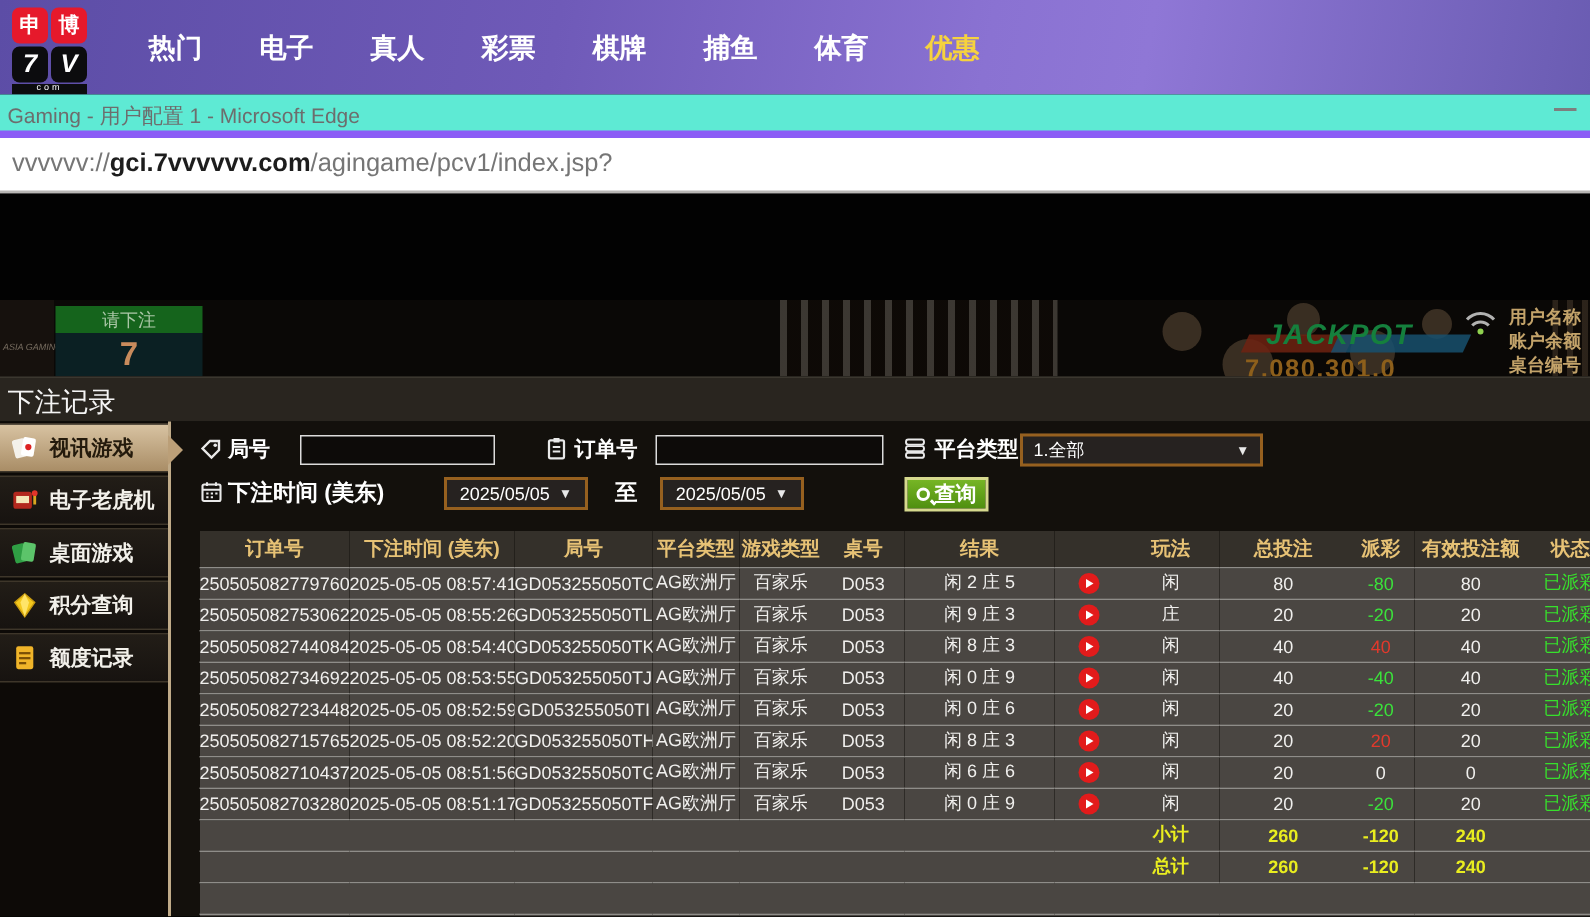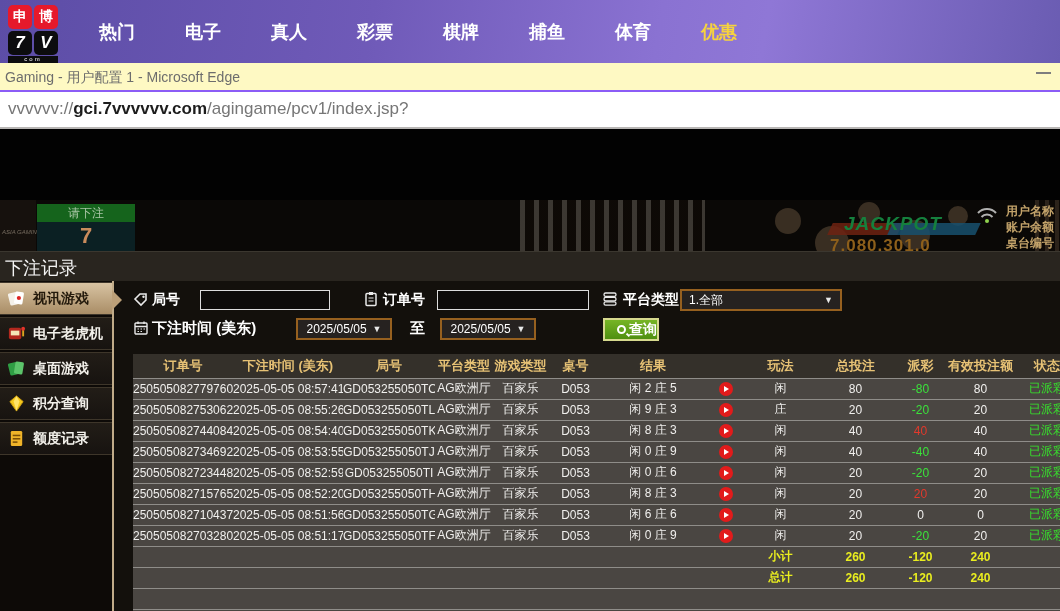--- a/index.html
+++ b/index.html
@@ -11,27 +11,27 @@
   .nav { position:absolute; left:0; top:0; width:1060px; height:63px;
          background:linear-gradient(100deg,#5c4da6 0%,#6f5ab8 35%,#8a72d2 62%,#8f77d6 72%,#6a5cb2 100%); }
   .logo { position:absolute; left:8px; top:5px; width:52px; height:56px; }
   .logo-grid { display:grid; grid-template-columns:24px 24px; grid-gap:2px; }
   .tile { width:24px; height:24px; border-radius:5px; display:flex; align-items:center; justify-content:center;
           color:#fff; font-weight:bold; }
   .tile.red { background:#e6192b; font-size:14px; }
   .tile.black { background:#0c0c0e; font-size:17px; font-style:italic; }
   .logo-sub { margin-top:1px; width:50px; height:7px; background:#0c0c0e; color:#fff; font-size:6px;
               text-align:center; line-height:7px; letter-spacing:2px; overflow:hidden; }
-  .menu { position:absolute; left:98px; top:0; height:63px; display:flex; align-items:center; gap:48px; }
+  .menu { position:absolute; left:98px; top:0; height:63px; display:flex; align-items:center; gap:36px; }
   .menu-item { color:#fff; font-size:18px; font-weight:bold; width:38px; text-align:center; cursor:pointer; white-space:nowrap; }
   .menu-item.hl { color:#f6d23e; }
 
   
-  .titlebar { position:absolute; left:0; top:63px; width:1060px; height:29px; background:#fef9c3;
-              border-bottom:2px solid #8b5cf6; }
+  .titlebar { position:absolute; left:0; top:63px; width:1060px; height:29px; background:#5eead4;
+              border-bottom:5px solid #8b5cf6; }
   .titlebar-text { position:absolute; left:5px; top:6px; font-size:14px; color:#6d6d6d; white-space:nowrap; }
   .min-btn { position:absolute; right:9px; top:9px; width:15px; height:2px; background:#7e7e7e; }
 
   
   .urlbar { position:absolute; left:0; top:92px; width:1060px; height:37px; background:#fff;
             border-bottom:2px solid #b8b6b4; }
   .url-text { position:absolute; left:8px; top:7px; font-size:17px; color:#767676; white-space:nowrap; }
   .url-text b { color:#1d1d1d; font-weight:bold; }
 
   .blackgap { position:absolute; left:0; top:129px; width:1060px; height:71px; background:#020202; }
@@ -82,21 +82,21 @@
   .content { position:absolute; left:114px; top:0; width:946px; height:330px; }
   .f-label { position:absolute; color:#fff; font-size:14px; font-weight:bold; white-space:nowrap; }
   .f-icon { position:absolute; width:16px; height:16px; }
   .f-input { position:absolute; height:20px; background:#0d0b09; border:1px solid #dcdcdc; color:#fff;
              font-size:12px; padding:0 4px; }
   .f-select { position:absolute; height:22px; background:#262220; border:2px solid #96601f; color:#fff;
               font-size:12px; font-weight:normal; display:flex; align-items:center; cursor:pointer; }
   .f-select .caret { color:#e8e8e8; font-size:9px; margin-left:6px; }
   .query-btn { position:absolute; left:489px; top:37px; width:56px; height:23px;
                background:linear-gradient(#76b525,#4f8f10); border:2px solid #d6d98e; color:#fff;
-               font-size:14px; font-weight:bold; display:flex; align-items:center; justify-content:flex-end; gap:3px;
+               font-size:14px; font-weight:bold; display:flex; align-items:center; justify-content:center; gap:3px;
                cursor:pointer; }
   .mag { width:9px; height:9px; border:2px solid #fff; border-radius:50%; position:relative; display:inline-block; }
   .mag::after { content:""; position:absolute; left:7px; top:7px; width:4px; height:2px; background:#fff;
                 transform:rotate(45deg); }
 
   
   .btable { position:absolute; left:19px; top:73px; width:940px; border-collapse:collapse; table-layout:fixed; }
   .btable th { height:24px; background:#34302a; color:#e7c275; font-size:13px; font-weight:bold; text-align:center;
                white-space:nowrap; overflow:hidden; }
   .btable td { height:21px; background:#4a4642; color:#f0efed; font-size:12px; text-align:center;

